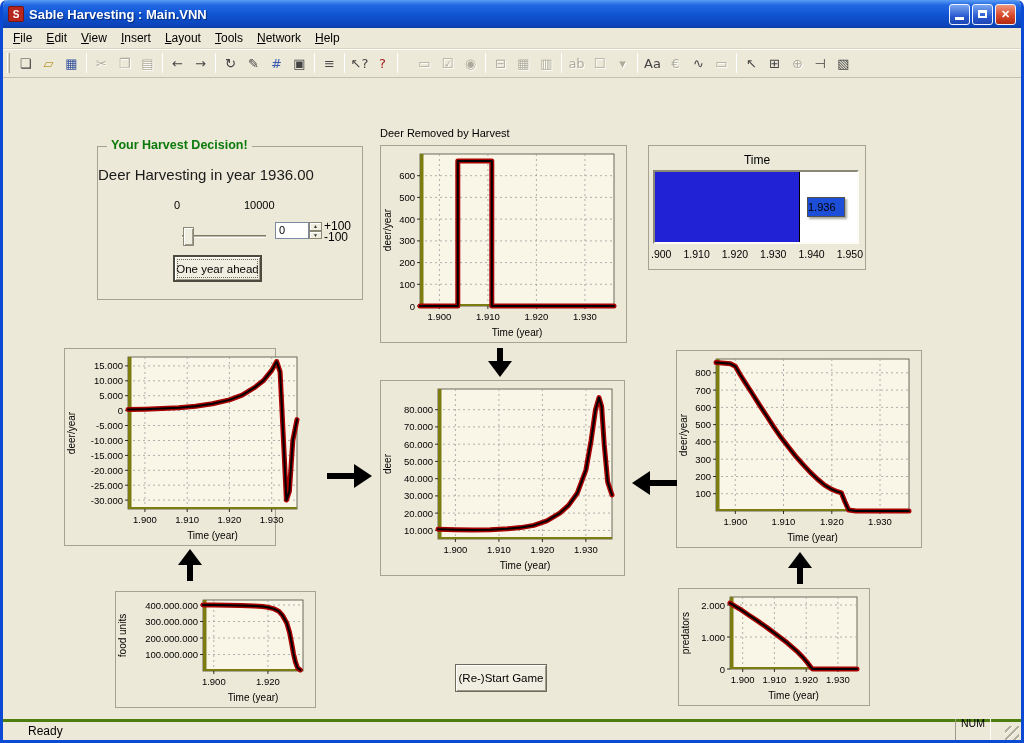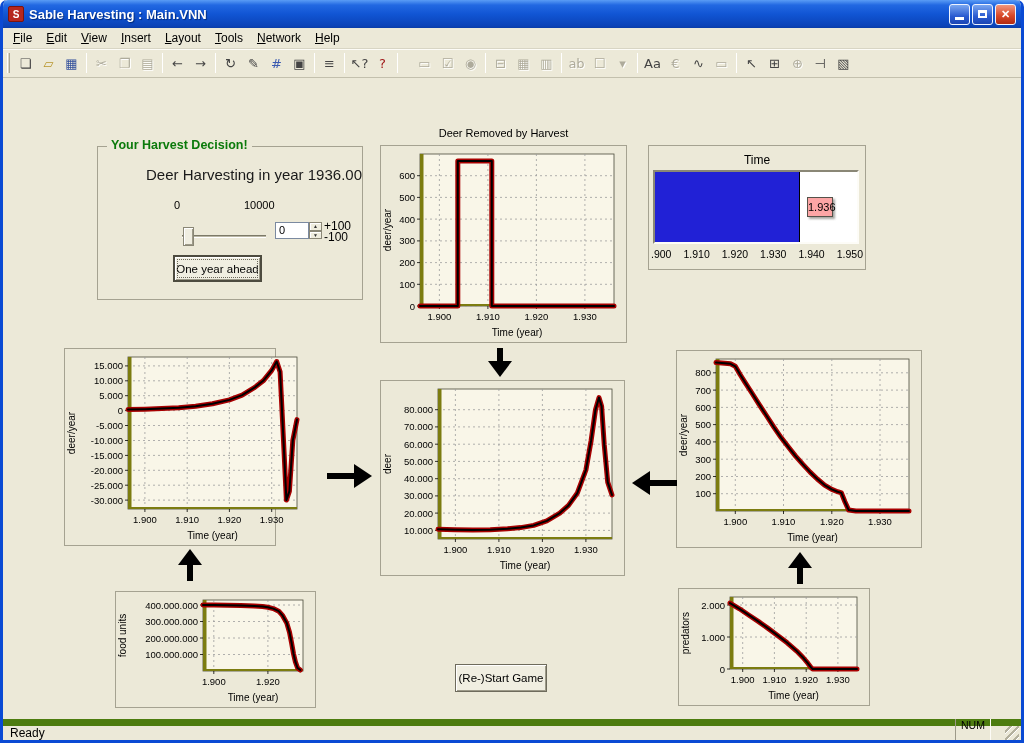--- a/index.html
+++ b/index.html
@@ -28,51 +28,51 @@
     border-bottom:1px solid #c3c0ad;box-shadow:inset 0 1px 0 #fdfcf7}
   .tb-handle{width:3px;height:20px;margin:0 4px 0 1px;border-left:1px solid #fff;border-right:1px solid #a9a694;background:#d8d5c4}
   .tb-btn{width:23px;height:22px;display:flex;align-items:center;justify-content:center;font-size:13px;color:#444;
     border-radius:2px;cursor:default;font-family:"DejaVu Sans",sans-serif}
   .tb-btn.off{color:#aeab9b;text-shadow:1px 1px 0 #fff}
   .tb-sep{width:1px;height:20px;background:#aaa794;border-right:1px solid #fff;margin:0 3px}
   .tb-gap{width:12px}
   
   .canvas{flex:1;position:relative;background:#ece9d8;overflow:hidden}
   .panel{position:absolute;background:#ece9d8;border:1px solid #a5a291}
-  .chart-title{position:absolute;font-size:11px;color:#000;text-align:center;white-space:nowrap}
+  .chart-title{position:absolute;font-size:11px;color:#000;white-space:nowrap}
   .arrow{position:absolute}
   .arrow line{stroke:#000;stroke-width:6}
   .arrow polygon{fill:#000}
   
   .legend{position:absolute;top:-9px;left:9px;padding:0 4px;background:#ece9d8;color:#0b7a0b;font-weight:bold;font-size:12.5px}
-  .harvest-heading{position:absolute;top:19px;left:0;right:0;text-align:right;font-size:15px;color:#1a1a1a}
+  .harvest-heading{position:absolute;top:19px;left:0;right:0;text-align:left;font-size:15px;color:#1a1a1a}
   .slider-lbl{position:absolute;font-size:11px;color:#000}
   .slider-track{position:absolute;left:84px;top:88px;width:84px;height:3px;border-top:1px solid #7c7968;border-bottom:1px solid #fff;background:#b9b6a4}
   .slider-handle{position:absolute;left:1px;top:-9px;width:11px;height:19px;background:#f0eee1;
     border:1px solid #8a8776;box-shadow:inset 1px 1px 0 #fff,inset -1px -1px 0 #9d9a89}
   .spinbox{position:absolute;left:177px;top:75px;width:34px;height:17px;background:#fff;border:1px solid #7b8aa0;
     font-size:11px;padding:1px 0 0 3px}
   .spin-stack{position:absolute;left:211px;top:75px;width:13px;height:17px;display:flex;flex-direction:column}
   .spin-b{flex:1;background:#efedde;border:1px solid #8a8776;box-shadow:inset 1px 1px 0 #fff;
     font-size:5px;display:flex;align-items:center;justify-content:center;color:#333}
   .spin-lbl{position:absolute;left:226px;font-size:12px;color:#000}
   .xp-btn{position:absolute;background:#f0eee1;border:1px solid #6e6b5c;box-shadow:inset 1px 1px 0 #fff,inset -1px -1px 0 #9d9a89;
     font-size:11.5px;color:#000;font-family:"Liberation Sans",sans-serif;cursor:default}
   .xp-btn.default{border:2px solid #4d4b3f;outline:1px dotted #6a675a;outline-offset:-5px}
   
   .time-title{position:absolute;top:7px;left:0;right:0;text-align:center;font-size:12px}
   .time-bar{position:absolute;left:4px;right:6px;top:24px;height:74px;background:#fff;
     border:2px solid;border-color:#8a8776 #fdfcf7 #fdfcf7 #8a8776}
   .time-fill{position:absolute;left:0;top:0;bottom:0;background:#2121d6;border-right:1px solid #000}
-  .time-value{position:absolute;left:152px;top:25px;width:26px;height:20px;background:#fca5a5;border:1px solid #55524a;
-    box-shadow:2px 2px 2px rgba(60,60,50,.45);font-size:11px;text-align:right;line-height:18px}
+  .time-value{position:absolute;left:152px;top:25px;width:38px;height:20px;background:#1d4ed8;border:1px solid #55524a;
+    box-shadow:2px 2px 2px rgba(60,60,50,.45);font-size:11px;text-align:left;line-height:18px}
   .time-ticks{position:absolute;left:2px;right:2px;top:102px;display:flex;justify-content:space-between;font-size:10.5px}
   
   .statusbar{height:21px;flex:0 0 21px;display:flex;align-items:center;background:#ece9d8;
-    border-top:7px solid #4d7c0f;box-shadow:0 -1px 0 #b6b3a0;padding:0 2px 0 7px;font-size:12px}
+    border-top:3px solid #4d7c0f;box-shadow:0 -1px 0 #b6b3a0;padding:0 2px 0 25px;font-size:12px}
   .statusbar .flex{flex:1}
   .status-cell{width:36px;height:32px;border:1px solid;border-color:#9d9a89 #fdfcf7 #fdfcf7 #9d9a89;
     text-align:center;font-size:10.5px;line-height:14px;margin-right:14px}
   .grip{width:14px;height:14px;align-self:flex-end;
     background:repeating-linear-gradient(135deg,transparent 0 3px,#b3b09d 3px 5px,#fff 5px 6px)}
 </style>
 </head>
 <body>
 
 <div class="window">

